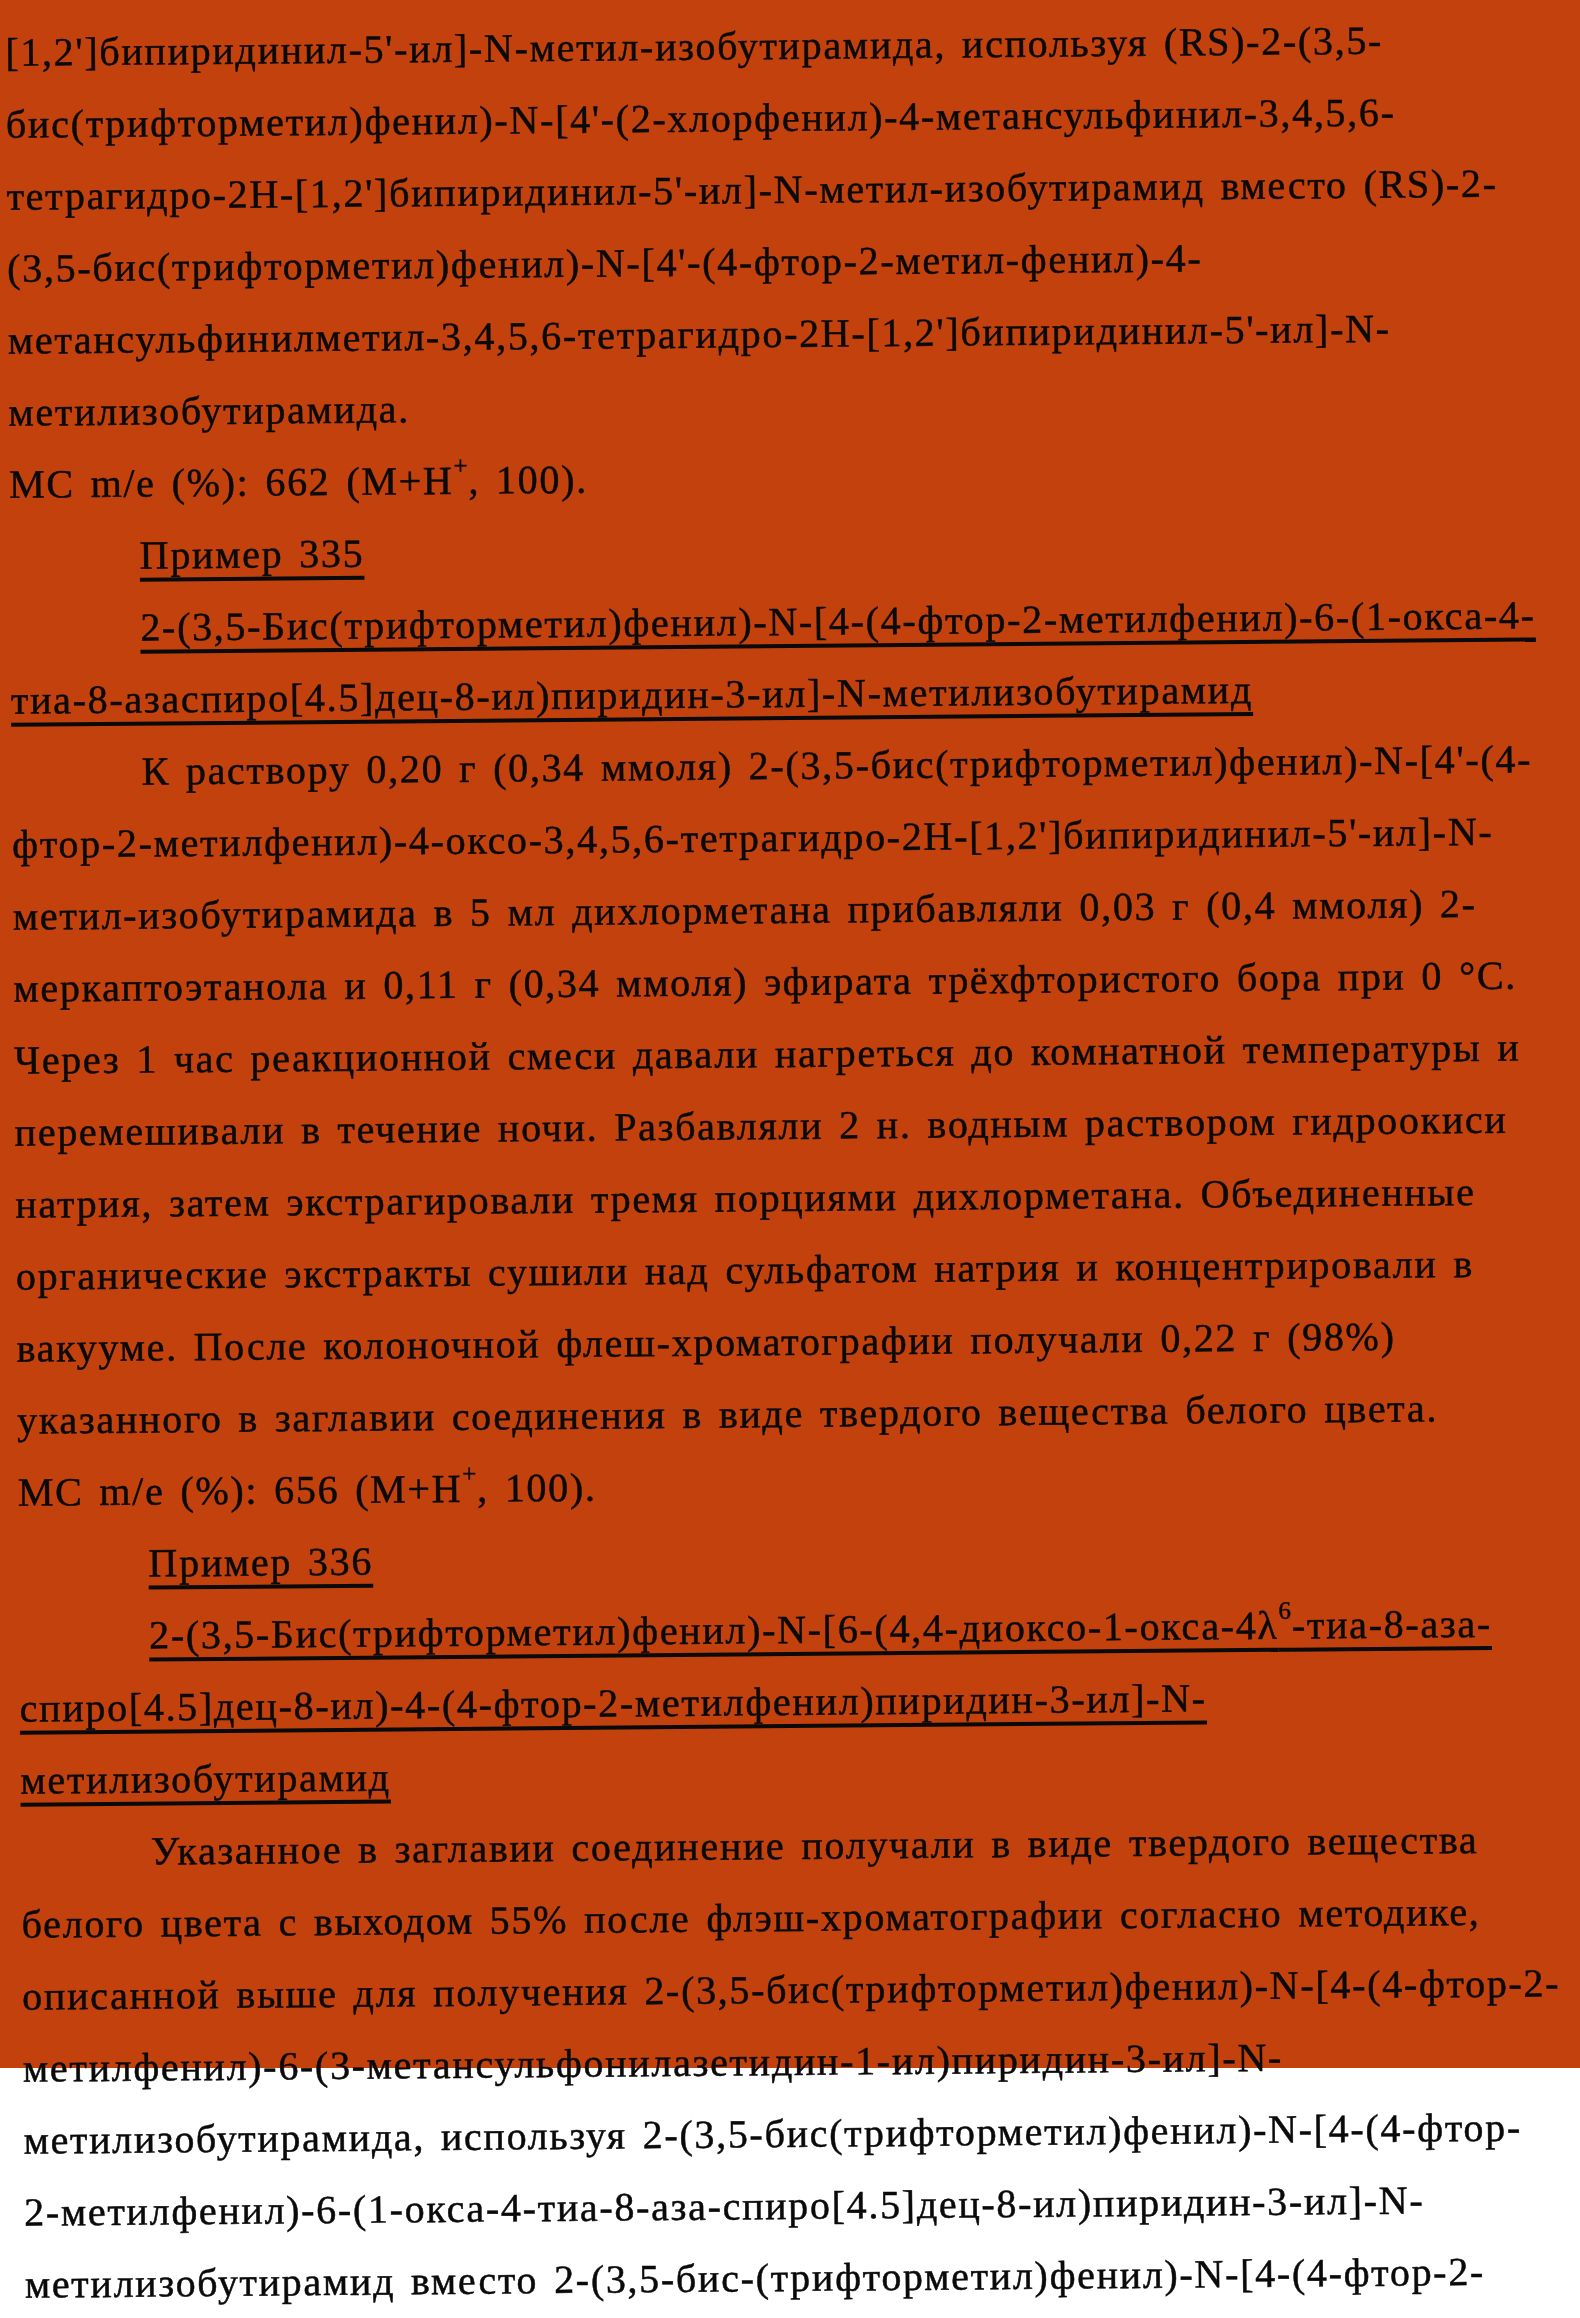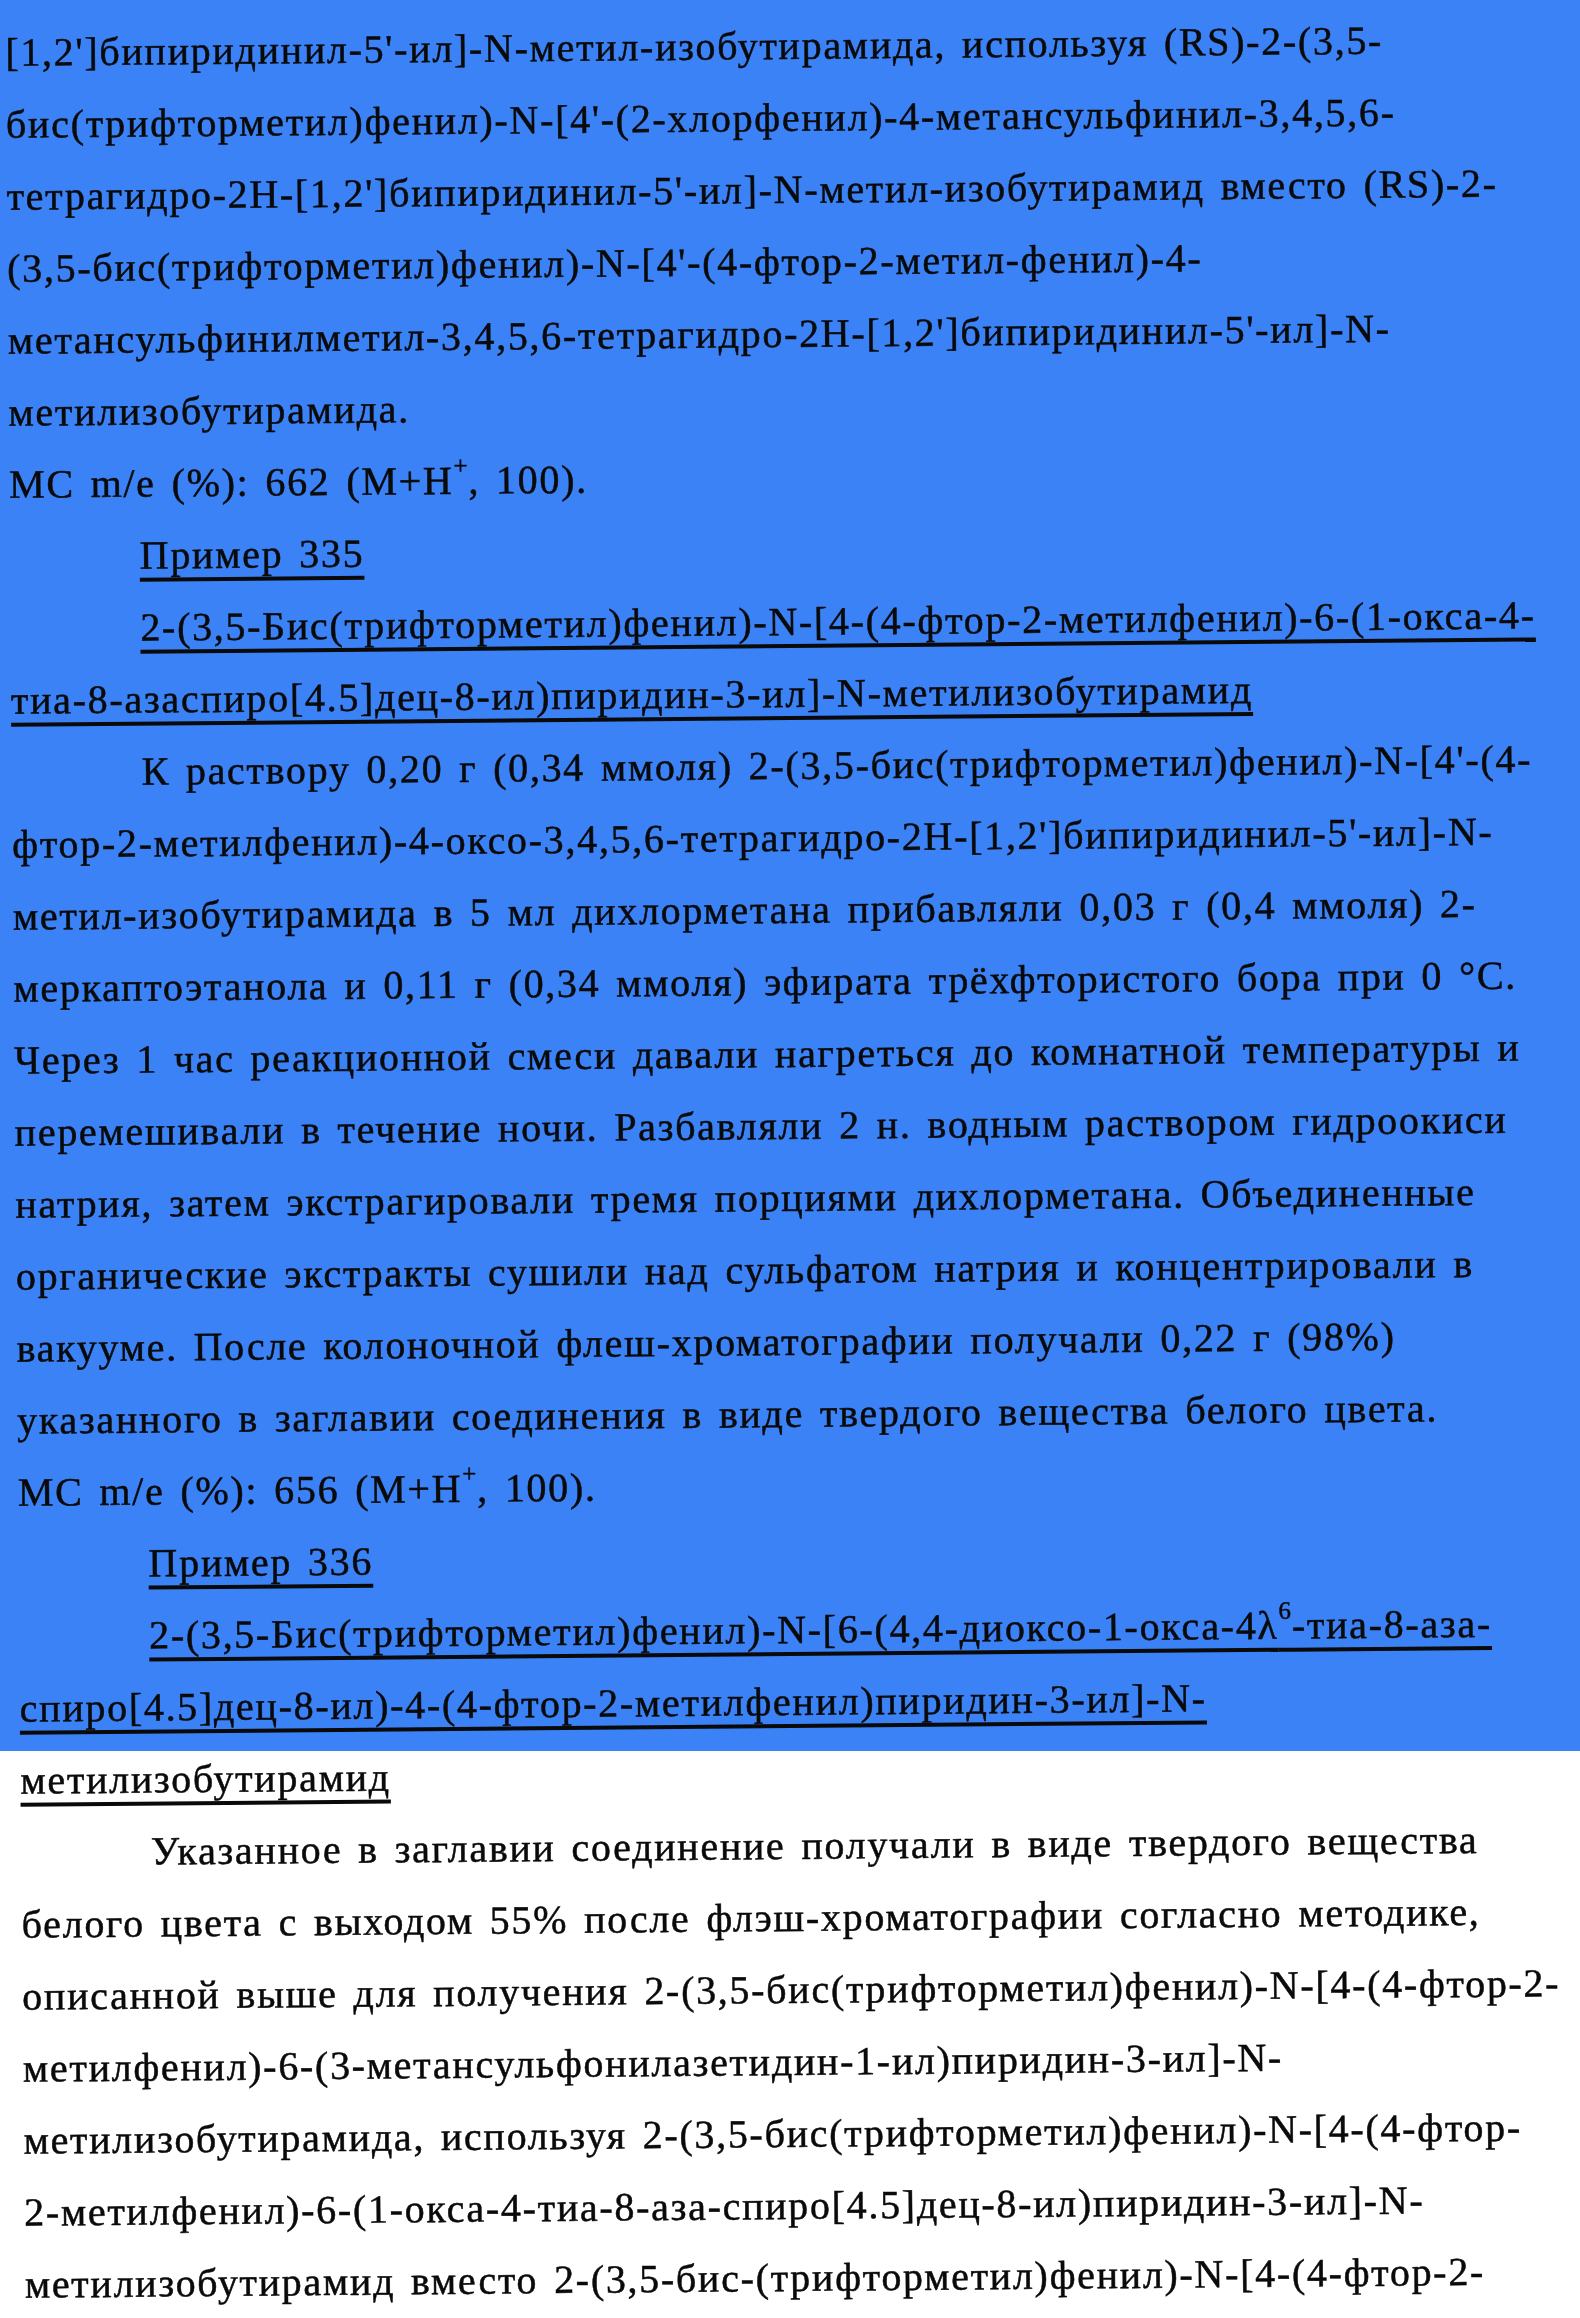--- a/index.html
+++ b/index.html
@@ -6,22 +6,22 @@
     margin: 0;
     padding: 0;
     width: 1580px;
     height: 2319px;
     background: #ffffff;
     overflow: hidden;
   }
   .page {
     position: relative;
     width: 1580px;
-    height: 1751px;
-    background: #3b82f6;
+    height: 2068px;
+    background: #c2410c;
     text-decoration: underline;
   }
   .page-text {
     position: absolute;
     left: 15px;
     top: 10px;
     width: 1551px;
     transform: rotate(-0.5deg);
     transform-origin: 50% 50%;
     color: #0a0a0a;

